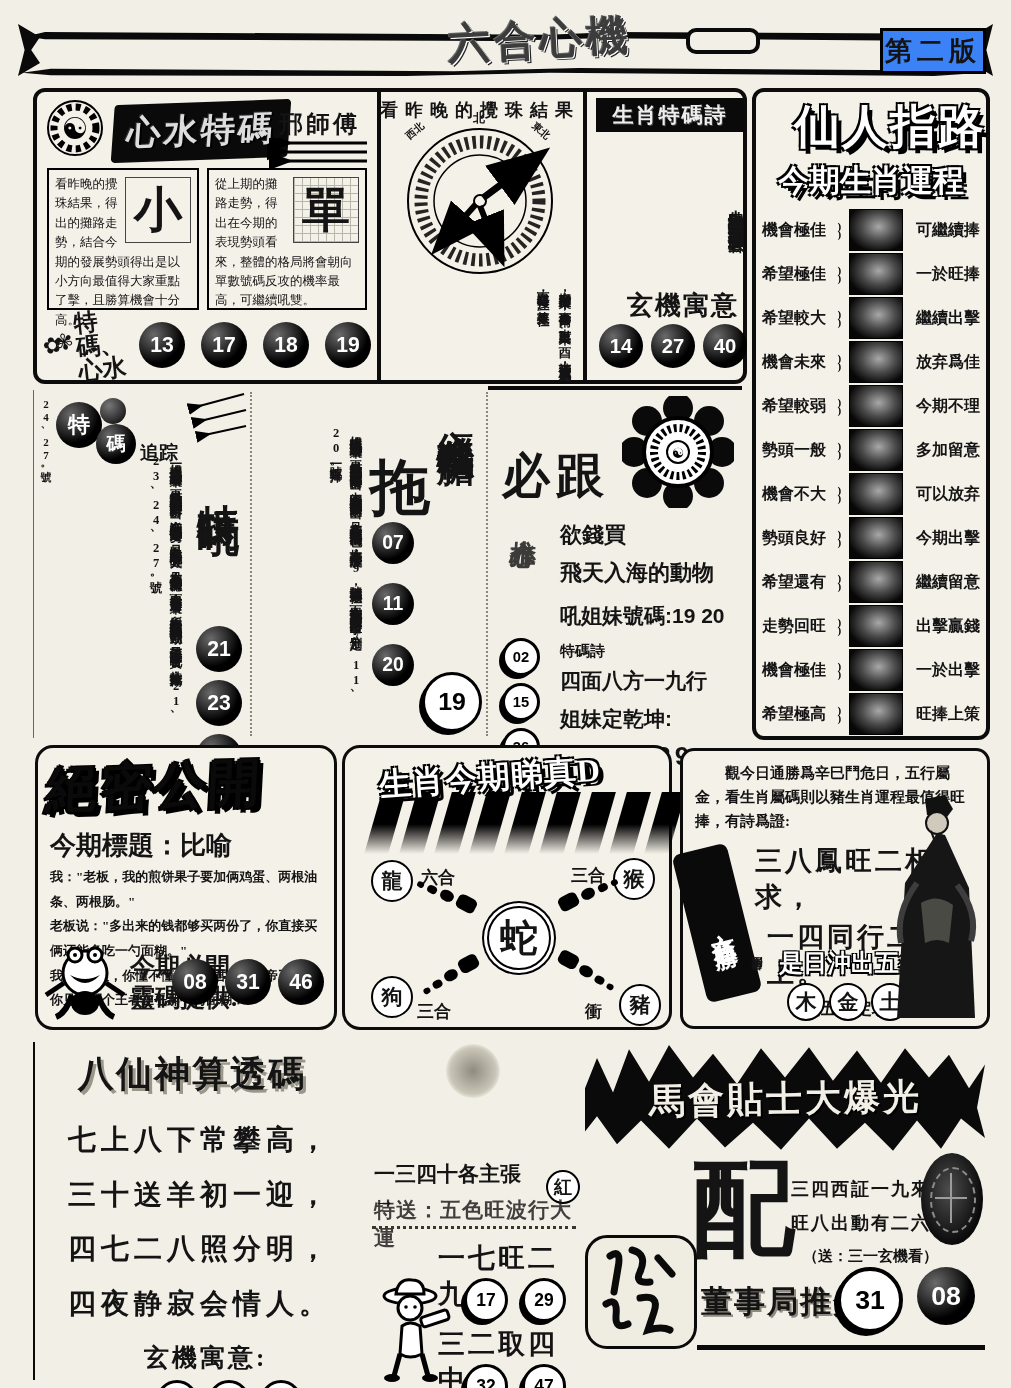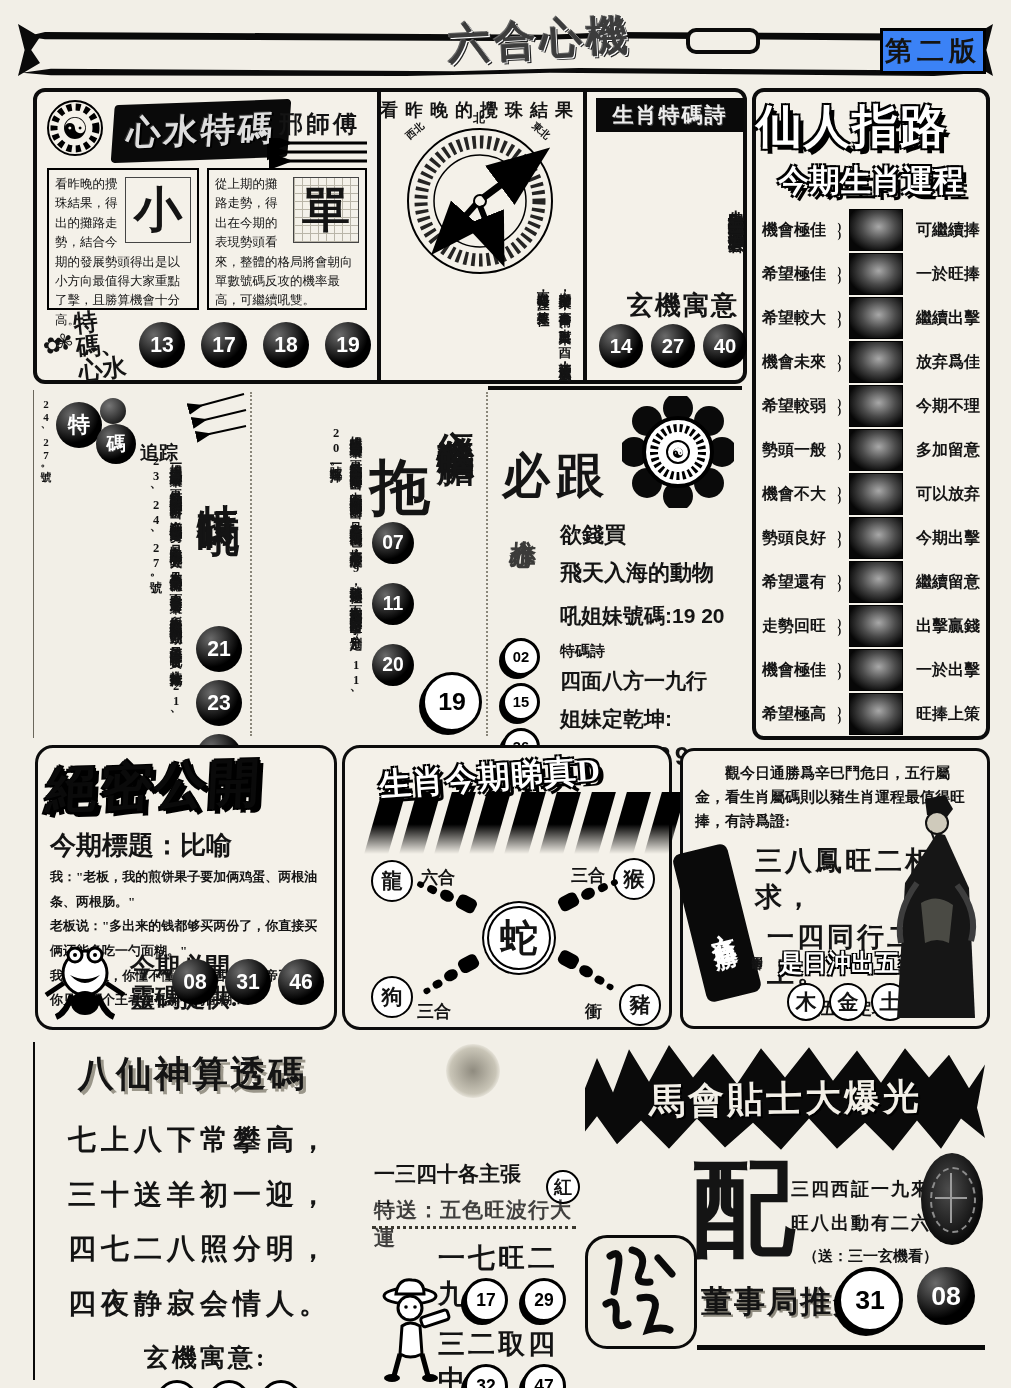--- a/index.html
+++ b/index.html
@@ -139,21 +139,21 @@
       <div class="abs b900" style="left:0;top:196px;width:100%;text-align:center;font-size:26px;letter-spacing:2px;">玄機寓意</div>
       <div class="abs balls" style="left:8px;top:232px;--d:44px;gap:8px;">
           <span class="ball">14</span>
           <span class="ball">27</span>
           <span class="ball">40</span>
         </div>
     </div>
   </div>
 
   <div class="panel" style="left:752px;top:88px;width:238px;height:652px;">
-    <div class="hollow" style="text-align:left;font-size:46px;margin-top:4px;letter-spacing:2px;">仙人指路</div>
+    <div class="hollow" style="text-align:right;font-size:46px;margin-top:4px;letter-spacing:2px;">仙人指路</div>
     <div class="hollow" style="text-align:center;font-size:31px;margin-top:2px;">今期生肖運程</div>
     <div style="margin-top:6px;">
         <div class="zrow">
         <span class="zl">機會極佳</span>
         <span class="cres">)<br>)</span>
         <span class="zimg"></span>
         <span class="zr">可繼續捧</span>
       </div>
         <div class="zrow">
         <span class="zl">希望極佳</span>

